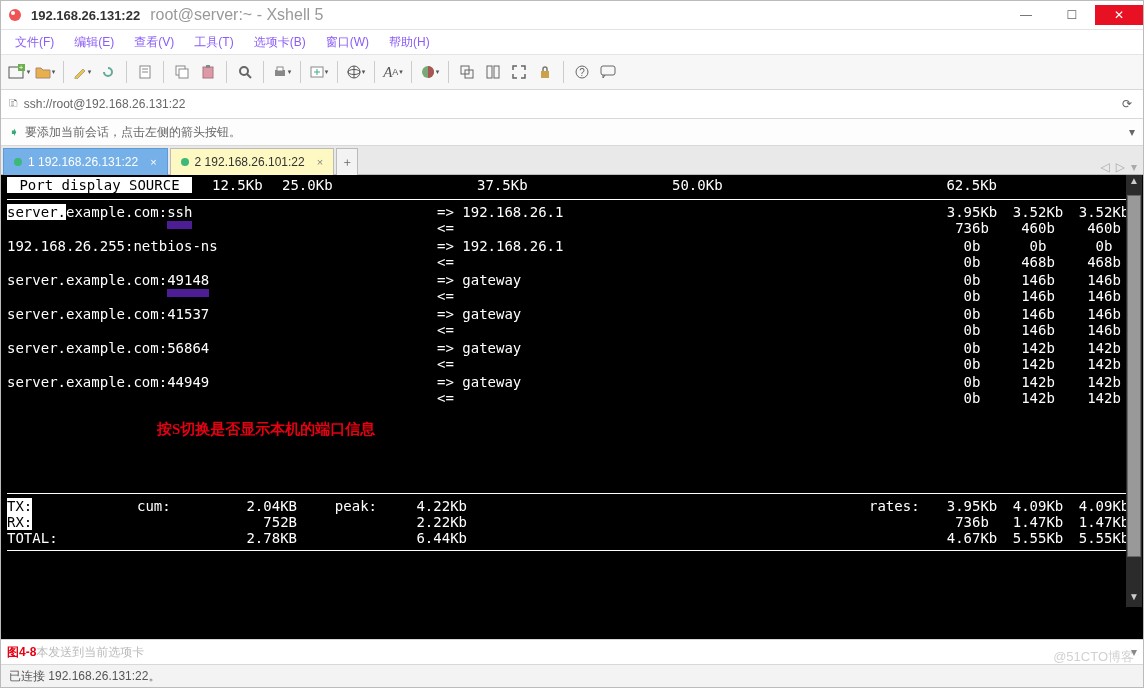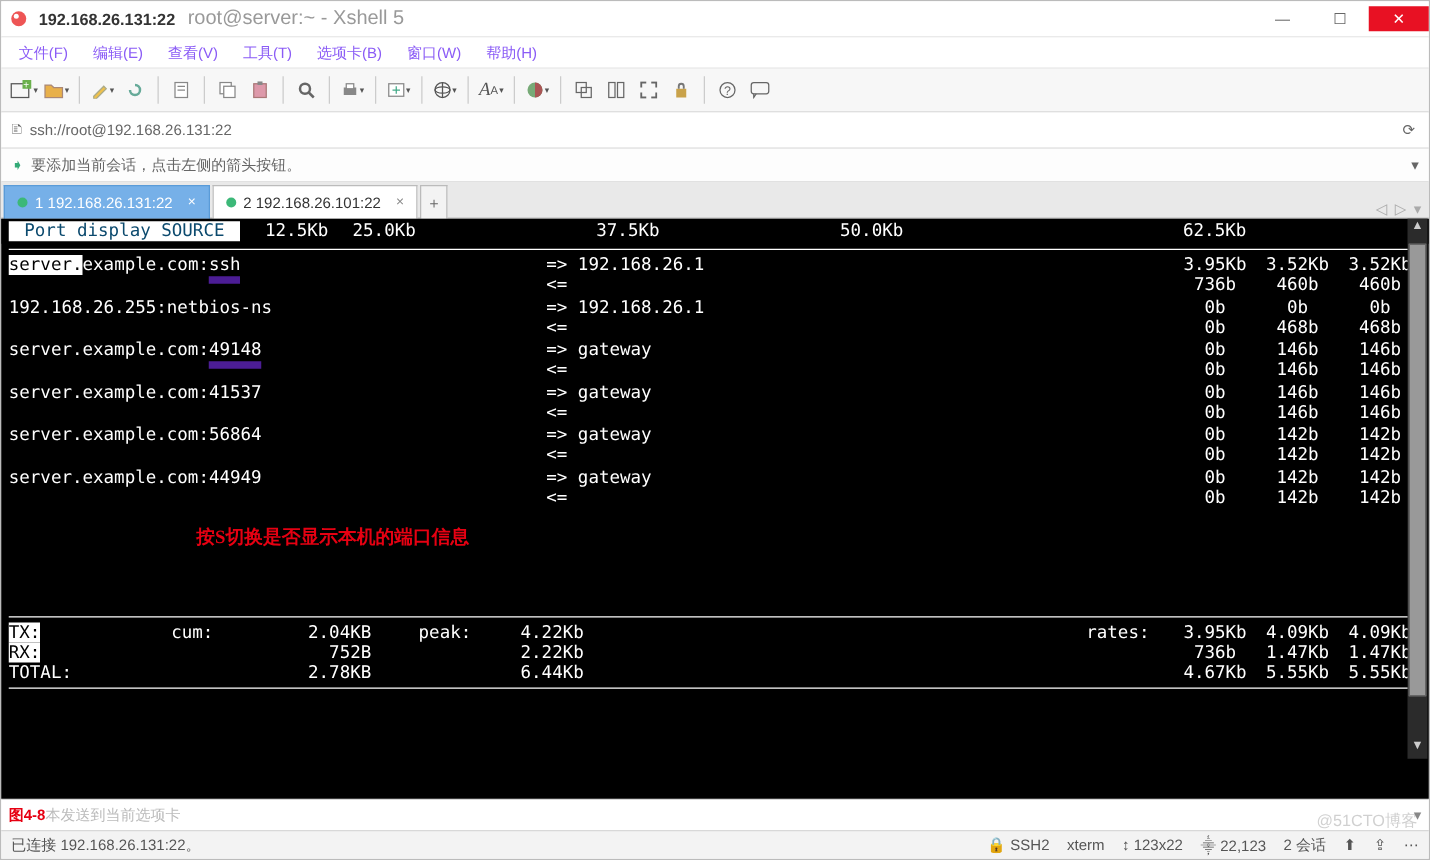--- a/index.html
+++ b/index.html
@@ -21,40 +21,40 @@
   .tbbtn .dd{font-size:7px;color:#555;margin-left:1px}
   .tsep{width:1px;height:22px;background:#ccc;margin:0 4px}
   
   .addr{height:28px;display:flex;align-items:center;padding:0 8px;background:#fff;border-bottom:1px solid #d8d8d8;color:#666;gap:6px}
   .addr .rec{margin-left:auto;width:16px;text-align:center}
   
   .hint{height:26px;display:flex;align-items:center;padding:0 8px;background:#fdfdfd;border-bottom:1px solid #d8d8d8;color:#666;gap:6px}
   .hint .chev{margin-left:auto}
   
   .tabs{height:28px;display:flex;align-items:flex-end;background:#e9e9e9;border-bottom:1px solid #bbb;padding-left:2px;position:relative}
-  .tab{height:26px;display:flex;align-items:center;padding:0 10px;border:1px solid #bbb;border-bottom:none;margin-right:2px;background:#ffffff;gap:6px;font-size:12px;position:relative;top:1px}
+  .tab{height:26px;display:flex;align-items:center;padding:0 10px;border:1px solid #bbb;border-bottom:none;margin-right:2px;background:#fef9c3;gap:6px;font-size:12px;position:relative;top:1px}
   .tab.active{background:#76b0e8;color:#fff;border-color:#5a9bd8}
   .tab .dot{width:8px;height:8px;border-radius:50%;background:#3cb878}
   .tab .tx{}
   .tab .x{margin-left:6px;color:#888;font-size:11px}
   .tab.active .x{color:#fff}
   .tab.add{width:20px;padding:0;justify-content:center;color:#666;background:#f3f3f3}
   .tabnav{margin-left:auto;display:flex;align-items:center;padding-right:6px;color:#aaa;gap:6px}
   
   .term{flex:1;background:#000;color:#fff;font-family:Consolas,monospace;font-size:14px;padding:0;overflow:hidden;white-space:pre}
   .term-head{background:#000;color:#fff;padding:2px 6px;display:flex}
-  .term-head .hdlabel{background:#fff;color:#0c4a6e;padding:0 4px}
+  .term-head .hdlabel{background:#fff;color:#000000;padding:0 4px}
   .term-head .sc{flex:1;display:flex}
   .axis-cell{text-align:left;white-space:pre}
   .trow{display:flex;padding:0 6px}
   .col-l{width:430px}
   .col-m{width:260px}
   .col-r{flex:1;text-align:right;font-family:Consolas,monospace}
   .inv{background:#fff;color:#000}
-  .ul-red{border-bottom:6px solid #4c1d95;padding-bottom:1px}
+  .ul-red{border-bottom:8px solid #4c1d95;padding-bottom:1px}
   .redtxt{color:#e60012;font-weight:bold}
   .hr{height:1px;background:#fff;margin:4px 6px}
   
   .term-scroll{position:absolute;right:1px;width:16px;height:432px;background:#2b2b2b;top:0}
   .term-scroll .thumb{position:absolute;left:1px;right:1px;top:20px;height:360px;background:#999;border:1px solid #666}
   .term-scroll .ar{position:absolute;left:0;right:0;height:16px;text-align:center;color:#ccc;font-size:10px}
   .termwrap{position:relative;flex:1;display:flex;flex-direction:column}
   
   .btm-input{height:24px;background:#fff;border-top:1px solid #d8d8d8;display:flex;align-items:center;padding:0 6px;color:#bbb}
   .btm-input .figlbl{color:#e60012;font-weight:bold;margin-right:0}
@@ -278,26 +278,16 @@
   </div>
 
   <div class="btm-input">
     <span class="figlbl">图4-8</span>
     <span>本发送到当前选项卡</span>
     <span class="chev">▾</span>
   </div>
 
   <div class="status">
     <span>已连接 192.168.26.131:22。</span>
-    <div class="right-group">
-      <span>🔒 <span>SSH2</span></span>
-      <span>xterm</span>
-      <span>↕ <span>123x22</span></span>
-      <span>⸎ <span>22,123</span></span>
-      <span><span>2 会话</span></span>
-      <span>⬆</span>
-      <span>⇪</span>
-      <span>⋯</span>
-    </div>
   </div>
 
   <div class="wm">@51CTO博客</div>
 </div>
 
 </body></html>

